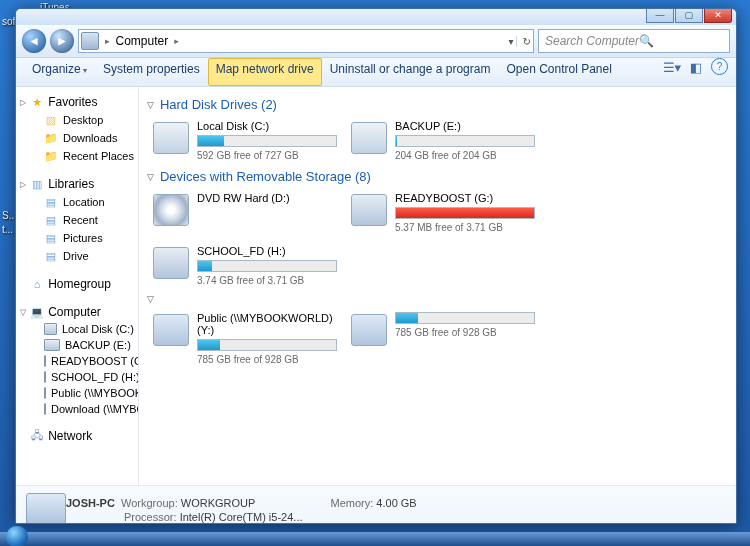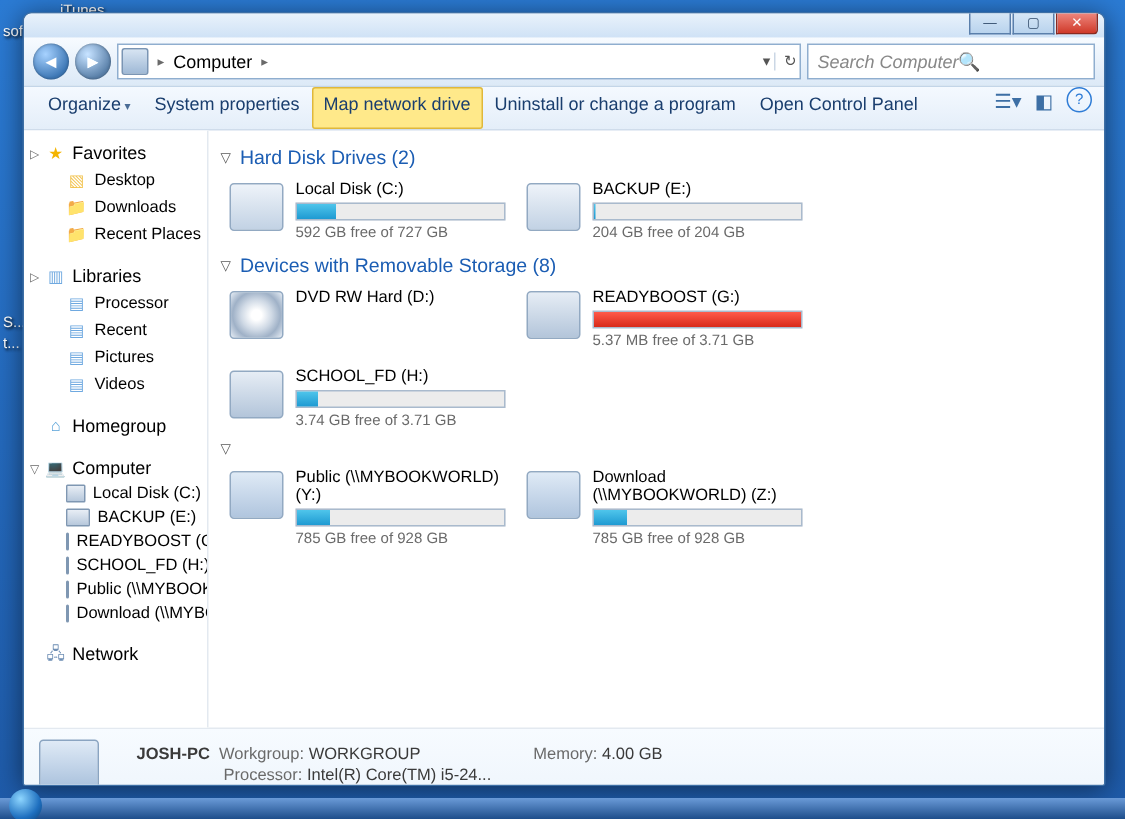--- a/index.html
+++ b/index.html
@@ -47,21 +47,21 @@
 .drive-icon{width:34px;height:30px;background:linear-gradient(180deg,#eef3f9,#c2d2e4);border:1px solid #92a9c2;border-radius:3px;position:relative;margin-top:2px;}
 .drive-icon.dvd{background:radial-gradient(circle at 50% 50%,#fff 15%,#cfd9e5 45%,#9fb1c7 70%,#e6edf5 100%);}
 .drive-icon.usb{background:linear-gradient(180deg,#e6edf5,#b3c5da);}
 .drive-icon.net{background:linear-gradient(180deg,#dfeaf6,#b0c5de);}
 .drive-info{flex:1;}
 .drive-name{font-size:11px;margin-bottom:3px;}
 .bar{width:138px;height:10px;border:1px solid #a9bacd;background:#ececec;margin-bottom:3px;}
 .bar-fill{height:100%;background:linear-gradient(180deg,#4fc5eb,#1e9ad2);}
 .bar-fill.full{background:linear-gradient(180deg,#ff5a4a,#d82a1a);}
 .drive-free{font-size:10px;color:#6a6a6a;}
-.details{height:40px;border-top:1px solid #e3e9f0;background:linear-gradient(180deg,#f7fbff,#eef5fc);display:flex;align-items:center;padding:4px 10px;gap:25px;font-size:11px;color:#3a3a3a;}
+.details{height:40px;border-top:1px solid #e3e9f0;background:linear-gradient(180deg,#f7fbff,#eef5fc);display:flex;align-items:center;padding:4px 10px;gap:0;font-size:11px;color:#3a3a3a;}
 .det-icon{width:38px;height:32px;background:linear-gradient(180deg,#dfeaf6,#a8c0dc);border:1px solid #8aa4c1;border-radius:3px;}
 .det-cols{display:flex;gap:28px;}
 .det-col{display:flex;flex-direction:column;gap:2px;}
 .det-lbl{color:#6a6a6a;}
 .help-ico{color:#2e7cd6;border:1px solid #2e7cd6;border-radius:50%;width:15px;height:15px;font-size:10px;line-height:15px;text-align:center;}
 </style>
 </head>
 <body>
 
 <div class="desktop-icon" style="left:2px;top:16px;">soft</div>
@@ -131,33 +131,33 @@
           </div>
       </div>
       <div class="nav-section">
         <div class="nav-head">
             <span class="tri">▷</span>
             <span class="ico ico-lib">▥</span>
             <span>Libraries</span>
           </div>
         <div class="nav-item">
             <span class="ico ico-lib">▤</span>
-            <span>Processor</span>
+            <span>Location</span>
           </div>
         <div class="nav-item">
             <span class="ico ico-lib">▤</span>
             <span>Recent</span>
           </div>
         <div class="nav-item">
             <span class="ico ico-lib">▤</span>
             <span>Pictures</span>
           </div>
         <div class="nav-item">
             <span class="ico ico-lib">▤</span>
-            <span>Videos</span>
+            <span>Drive</span>
           </div>
       </div>
       <div class="nav-section">
         <div class="nav-head">
             <span class="tri" style="visibility:hidden;">▷</span>
             <span class="ico ico-hg">⌂</span>
             <span>Homegroup</span>
           </div>
       </div>
       <div class="nav-section">
@@ -271,21 +271,20 @@
               <div class="drive-name">Public (\\MYBOOKWORLD) (Y:)</div>
               <div class="bar">
                 <div class="bar-fill" style="width: 16%;"></div>
               </div>
               <div class="drive-free">785 GB free of 928 GB</div>
             </div>
           </div>
           <div class="drive">
             <div class="drive-icon net"></div>
             <div class="drive-info">
-              <div class="drive-name">Download (\\MYBOOKWORLD) (Z:)</div>
               <div class="bar">
                 <div class="bar-fill" style="width: 16%;"></div>
               </div>
               <div class="drive-free">785 GB free of 928 GB</div>
             </div>
           </div>
         </div>
     </div>
   </div>
 

